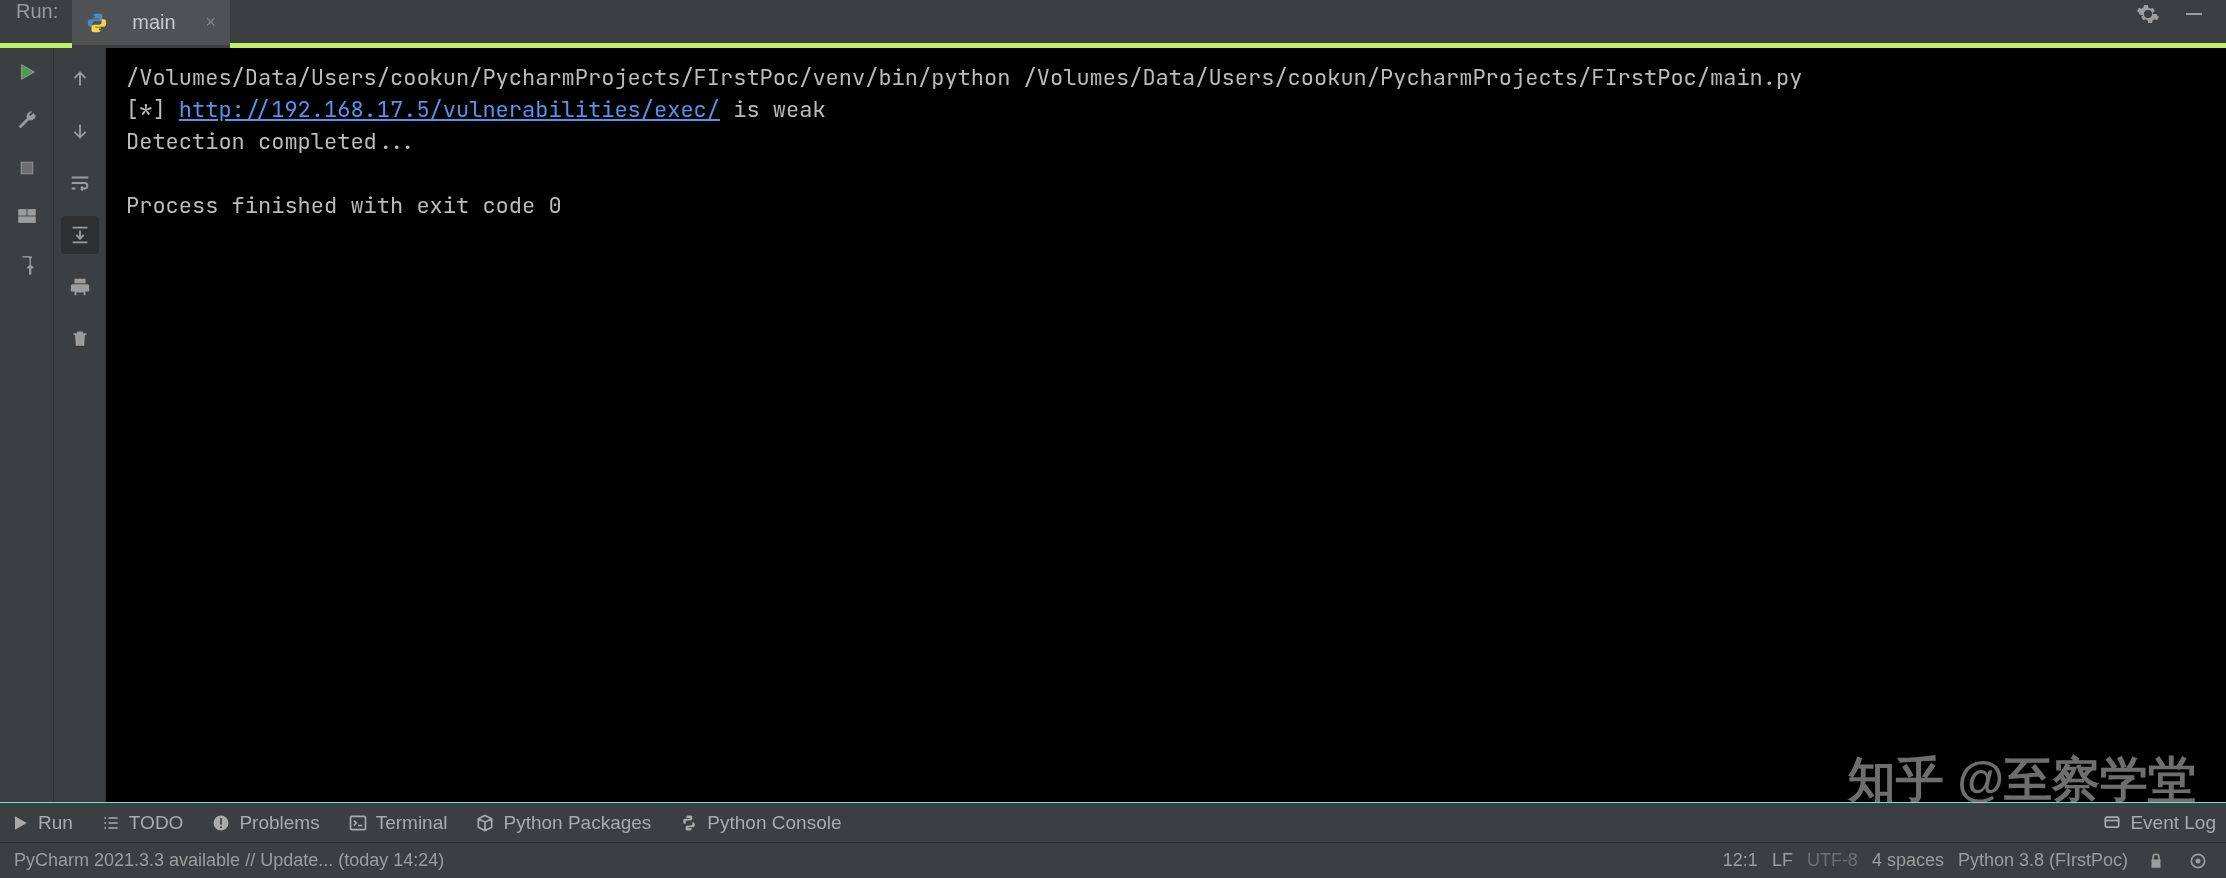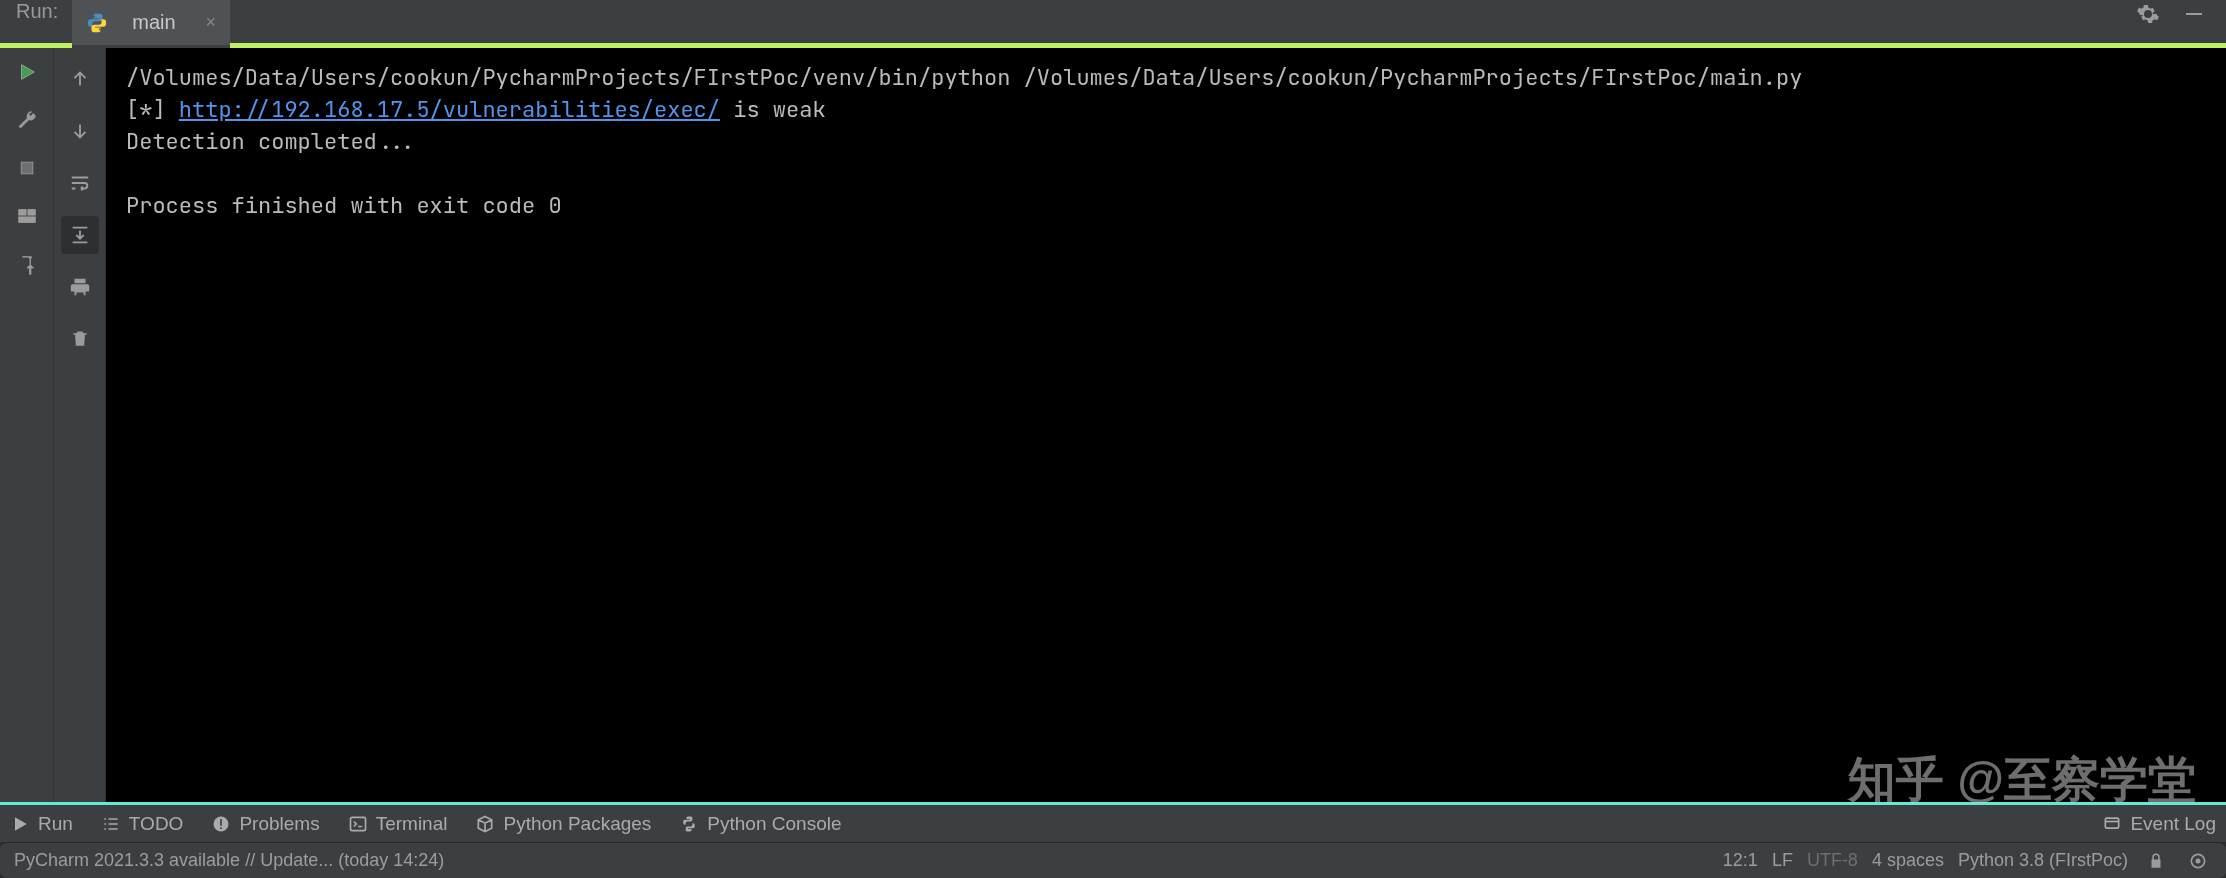--- a/index.html
+++ b/index.html
@@ -112,21 +112,21 @@
   color: #5394ec;
   text-decoration: underline;
 }
 .bottom-tabs {
   height: 40px;
   background: #3c3f41;
   display: flex;
   align-items: center;
   padding: 0 10px;
   gap: 28px;
-  border-top: 3px solid #5eead4;
+  border-top: 1px solid #5eead4;
   font-size: 19px;
   color: #aaa;
 }
 .btab {
   display: flex;
   align-items: center;
   gap: 8px;
   cursor: pointer;
 }
 .btab svg { width: 20px; height: 20px; }
@@ -134,21 +134,20 @@
 .status-bar {
   height: 36px;
   background: #3c3f41;
   display: flex;
   align-items: center;
   padding: 0 14px;
   font-size: 18px;
   color: #9c9c9c;
   border-top: 1px solid #2a2a2a;
   gap: 20px;
-  border-radius: 7px;
 }
 .status-right {
   margin-left: auto;
   display: flex;
   align-items: center;
   gap: 14px;
 }
 .status-right .dim { color: #6e6e6e; }
 .watermark {
   position: absolute;

